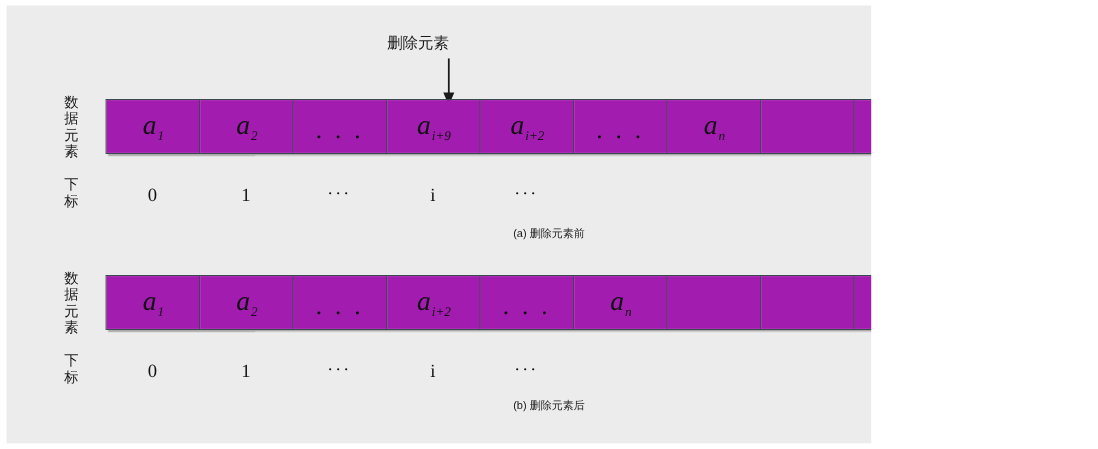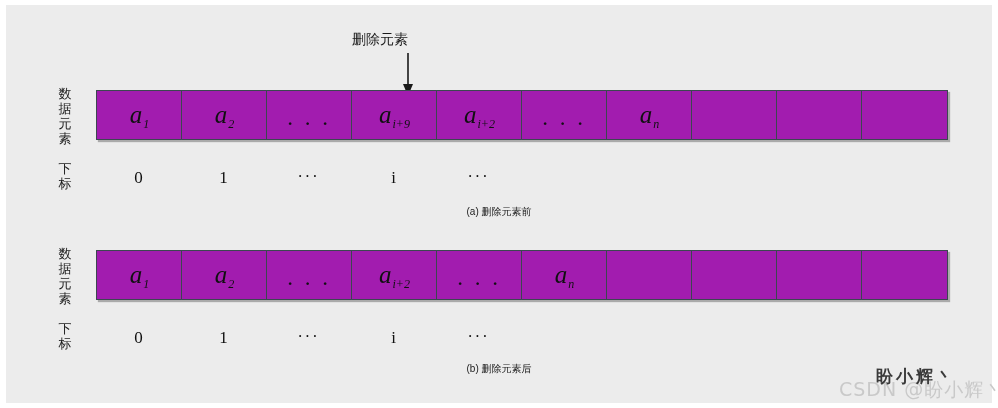--- a/index.html
+++ b/index.html
@@ -2,21 +2,21 @@
 <html><head>
 <meta charset="utf-8">
 <style>
   html, body {
     margin: 0;
     padding: 0;
     background: #ffffff;
   }
   #root {
     position: relative;
-    width: 998px;
+    width: 792px;
     height: 408px;
     background: #ffffff;
     font-family: "Liberation Serif", "DejaVu Serif", serif;
     overflow: hidden;
   }
   #canvas {
     position: absolute;
     left: 6px;
     top: 5px;
     width: 986px;

